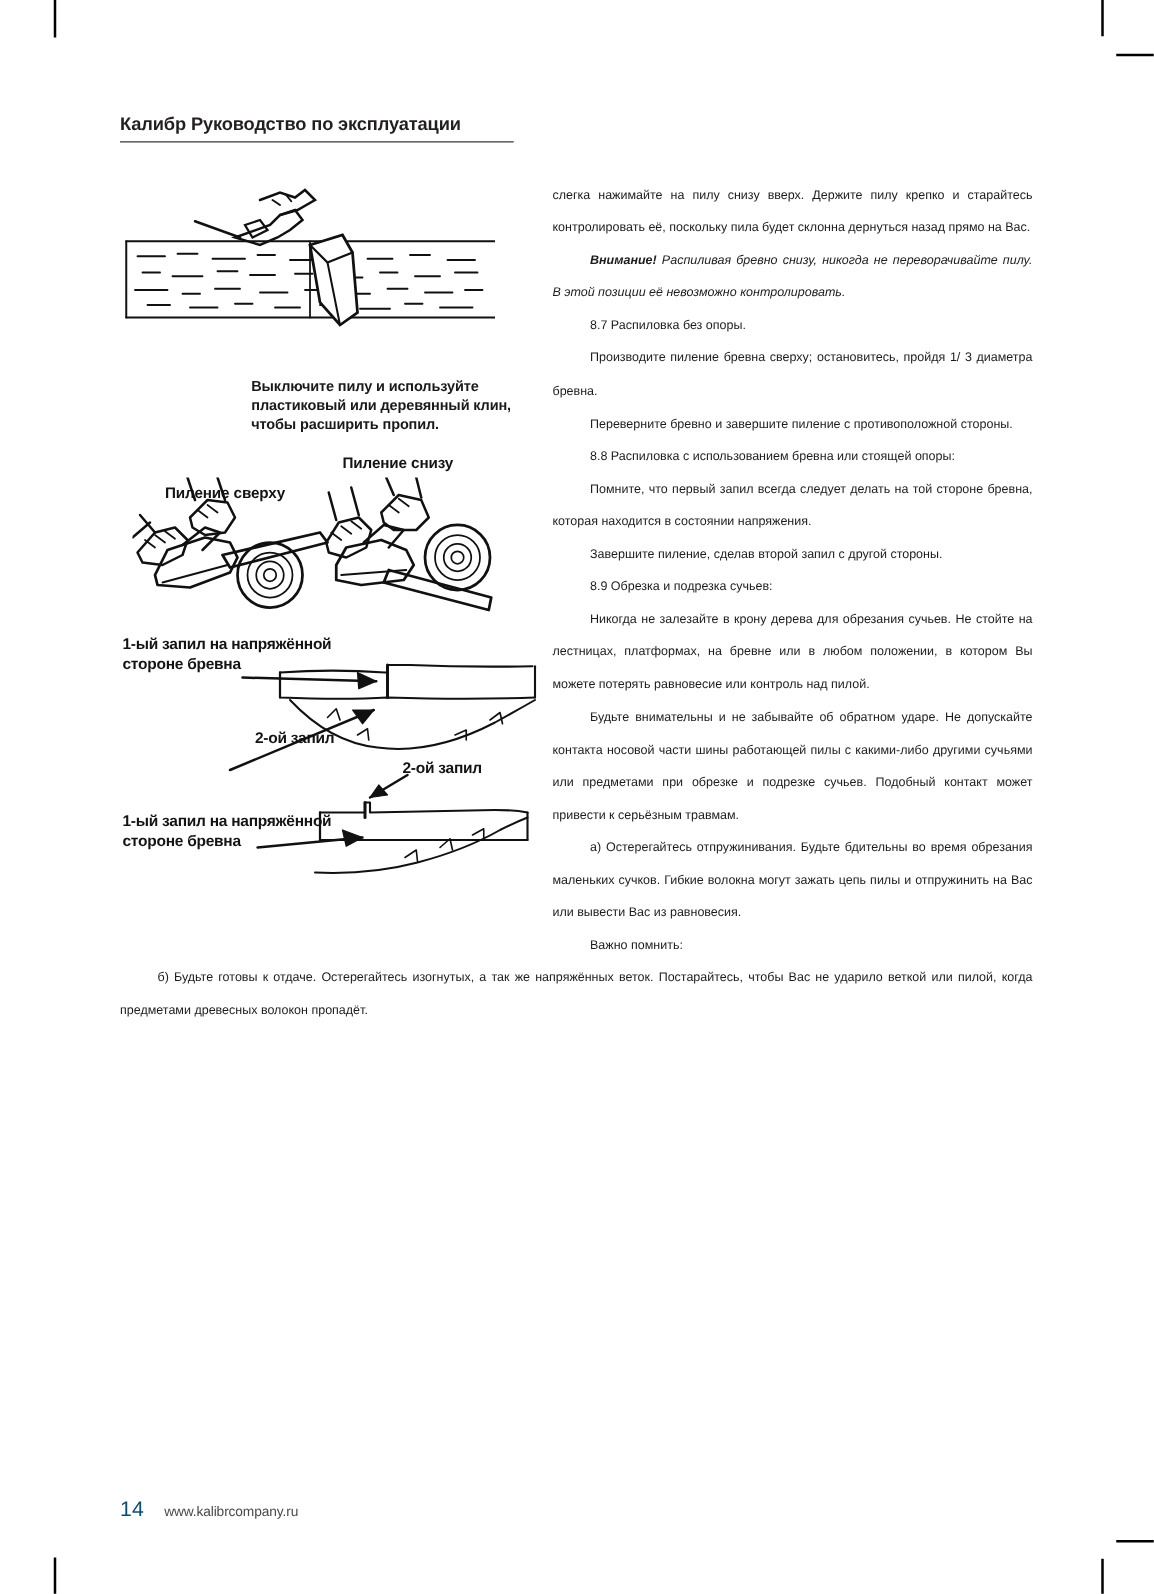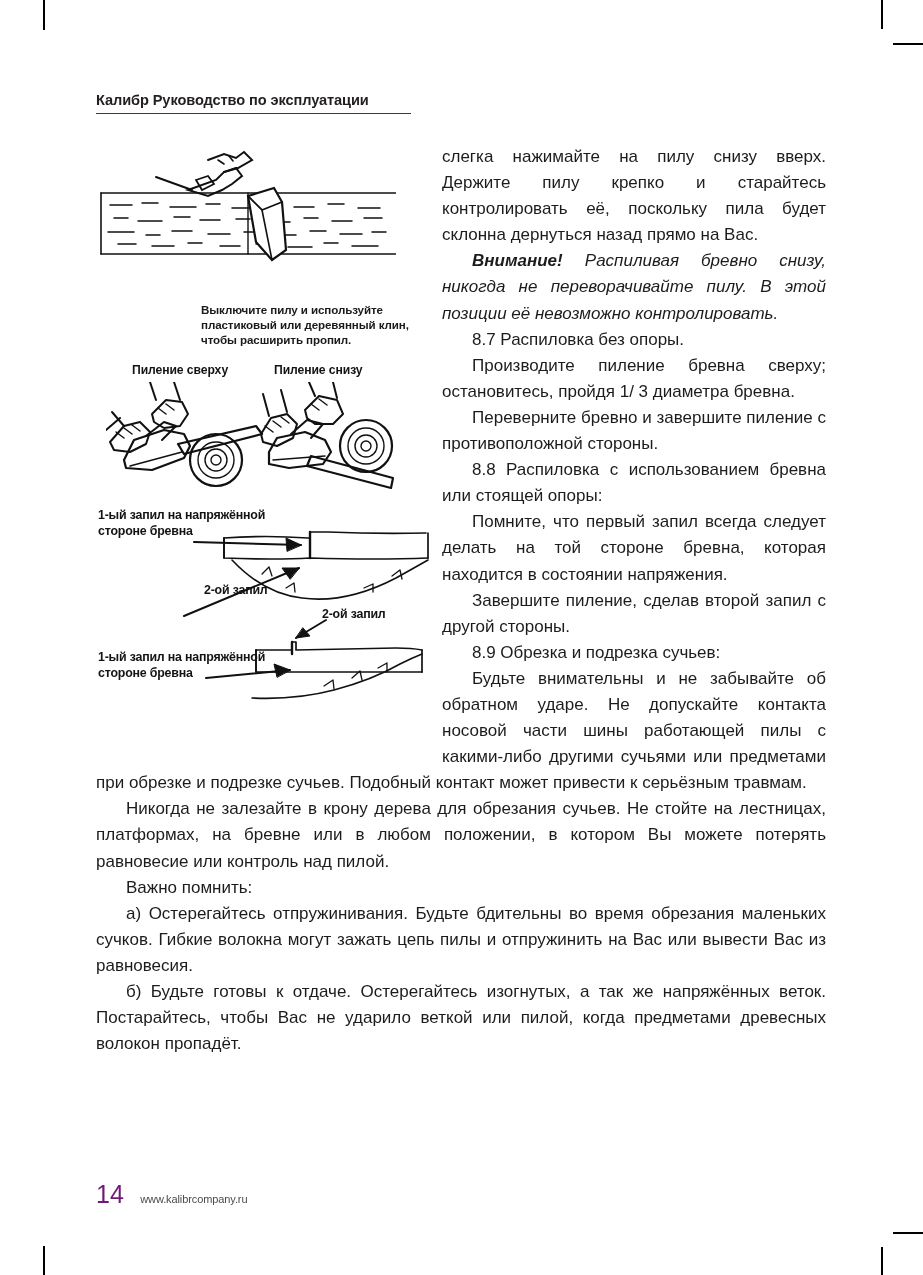--- a/index.html
+++ b/index.html
@@ -62,21 +62,21 @@
     border-bottom: 1.5px solid #3a3a3a;
     width: 100%;
   }
 
   
   .body-flow {
     position: absolute;
     left: 0;
     top: 144px;
     width: 730px;
-    font-size: 17px;
+    font-size: 10px;
     line-height: 26.1px;
     text-align: justify;
     color: #1c1c1c;
   }
   .body-flow p {
     margin: 0;
     text-indent: 30px;
     hyphens: manual;
   }
   .body-flow p.noindent { text-indent: 0; }
@@ -123,21 +123,21 @@
     width: 340px;
     height: 20px;
   }
   .cut-labels span {
     position: absolute;
     font-size: 12.2px;
     font-weight: bold;
     color: #141414;
     letter-spacing: -0.1px;
   }
-  .lbl-top  { left: 36px; }
+  .lbl-top  { left: 36px; margin-top: 24px; }
   .lbl-bot  { left: 178px; }
 
   .diag-label {
     position: absolute;
     font-size: 12.4px;
     font-weight: bold;
     line-height: 15.6px;
     color: #141414;
     letter-spacing: -0.2px;
     white-space: pre-line;
@@ -151,23 +151,24 @@
   .footer {
     position: absolute;
     left: 0;
     top: 1180px;
     width: 730px;
     display: flex;
     align-items: baseline;
     gap: 16px;
   }
   .folio {
-    font-size: 25px;
-    color: #701a75;
+    font-size: 17px;
+    color: #0c4a6e;
     letter-spacing: 0.2px;
+    margin-top: 18px;
   }
   .footer-url {
     font-size: 11px;
     color: #4a4a4a;
     letter-spacing: -0.1px;
   }
 
   svg { display: block; }
 </style>
 </head>
@@ -382,24 +383,24 @@
     <div id="paragraphs">
         <p id="p-press" class="noindent"><span>слегка нажимайте на пилу снизу вверх. Держите пилу крепко и старайтесь контролировать её, поскольку пила будет склонна дернуться назад прямо на Вас.</span></p>
         <p id="p-warning"><span class="bital">Внимание! </span><span class="ital">Распиливая бревно снизу, никогда не переворачивайте пилу. В этой позиции её невозможно контролировать.</span></p>
         <p id="p-8-7-heading"><span>8.7 Распиловка без опоры.</span></p>
         <p id="p-8-7-a"><span>Производите пиление бревна сверху; остановитесь, пройдя 1/ 3 диаметра бревна.</span></p>
         <p id="p-8-7-b"><span>Переверните бревно и завершите пиление с противоположной стороны.</span></p>
         <p id="p-8-8-heading"><span>8.8 Распиловка с использованием бревна или стоящей опоры:</span></p>
         <p id="p-8-8-a"><span>Помните, что первый запил всегда следует делать на той стороне бревна, которая находится в состоянии напряжения.</span></p>
         <p id="p-8-8-c"><span>Завершите пиление, сделав второй запил с другой стороны.</span></p>
         <p id="p-8-9-heading"><span>8.9 Обрезка и подрезка сучьев:</span></p>
+        <p id="p-8-9-b"><span>Никогда не залезайте в крону дерева для обрезания сучьев. Не стойте на лестницах, платформах, на бревне или в любом положении, в котором Вы можете потерять равновесие или контроль над пилой.</span></p>
         <p id="p-8-9-a"><span>Будьте внимательны и не забывайте об обратном ударе. Не допускайте контакта носовой части шины работающей пилы с какими-либо другими сучьями или предметами при обрезке и подрезке сучьев. Подобный контакт может привести к серьёзным травмам.</span></p>
-        <p id="p-8-9-b"><span>Никогда не залезайте в крону дерева для обрезания сучьев. Не стойте на лестницах, платформах, на бревне или в любом положении, в котором Вы можете потерять равновесие или контроль над пилой.</span></p>
+        <p id="p-item-a"><span>а) Остерегайтесь отпружинивания. Будьте бдительны во время обрезания маленьких сучков. Гибкие волокна могут зажать цепь пилы и отпружинить на Вас  или вывести Вас из равновесия.</span></p>
         <p id="p-important"><span>Важно помнить:</span></p>
-        <p id="p-item-a"><span>а) Остерегайтесь отпружинивания. Будьте бдительны во время обрезания маленьких сучков. Гибкие волокна могут зажать цепь пилы и отпружинить на Вас  или вывести Вас из равновесия.</span></p>
         <p id="p-item-b"><span>б) Будьте готовы к отдаче. Остерегайтесь изогнутых, а так же напряжённых веток. Постарайтесь, чтобы Вас не ударило веткой или пилой, когда предметами древесных волокон пропадёт.</span></p>
       </div>
   </div>
 
   <div class="footer">
     <span class="folio">14</span>
     <span class="footer-url">www.kalibrcompany.ru</span>
   </div>
 
 </div>

